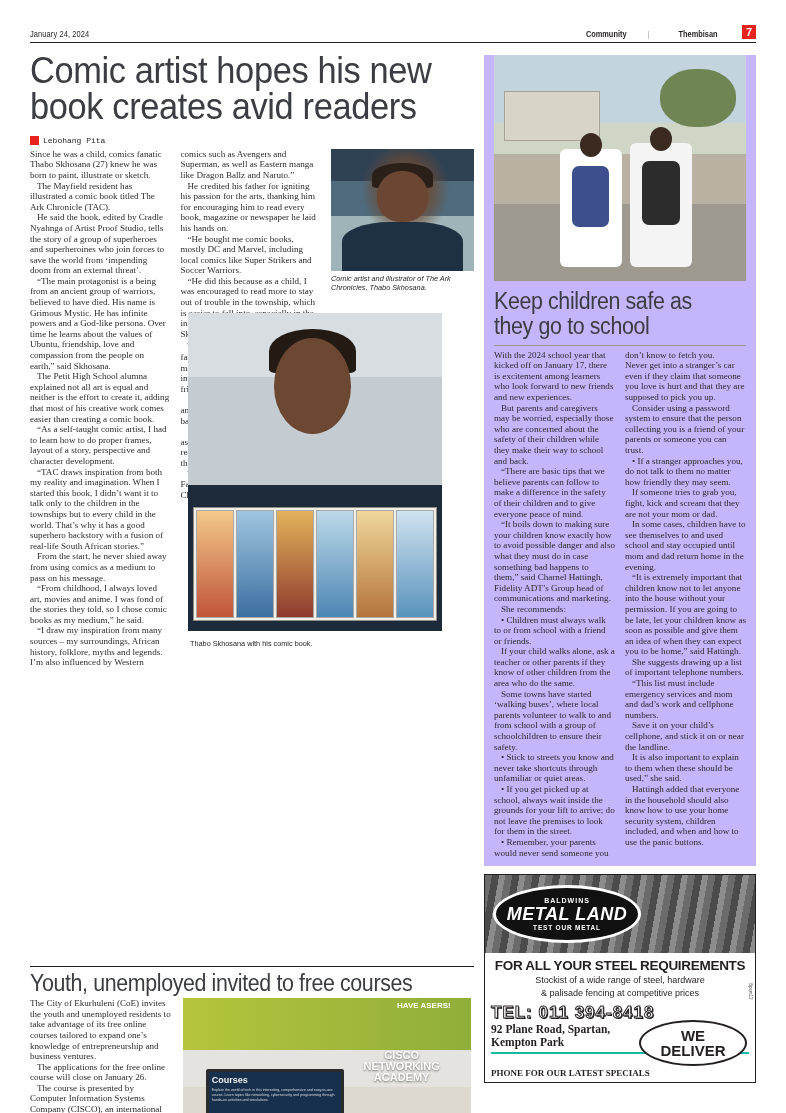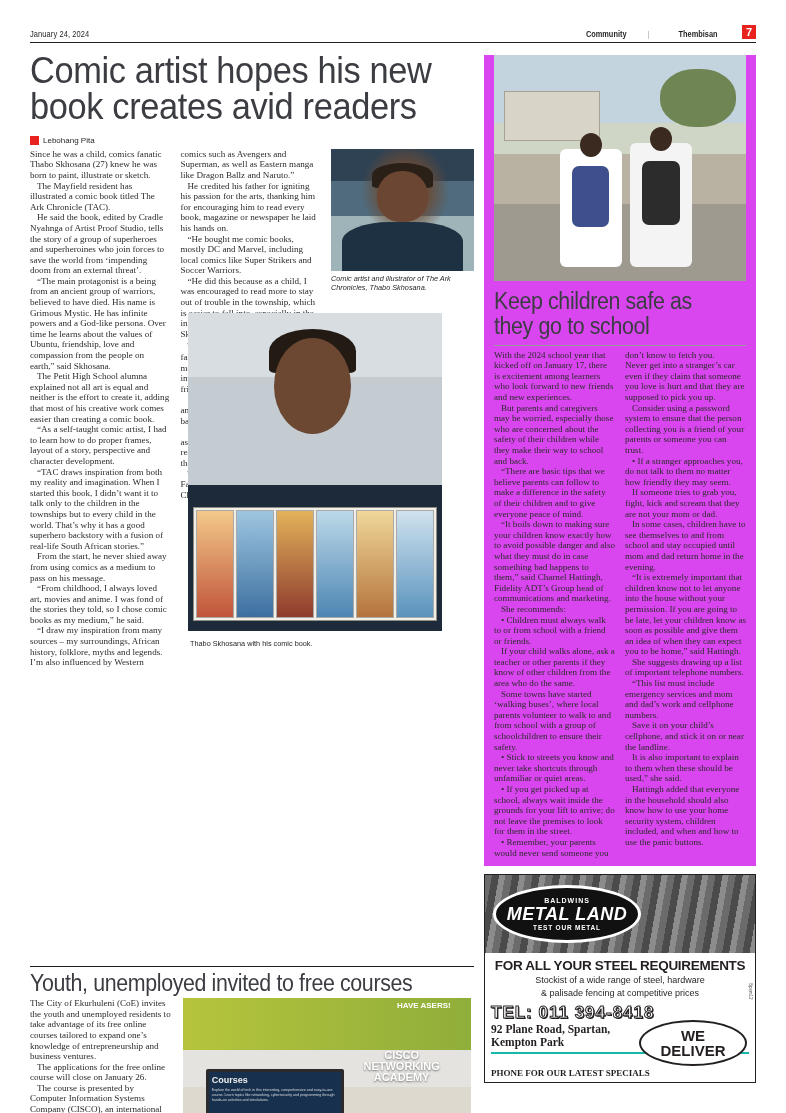--- a/index.html
+++ b/index.html
@@ -52,21 +52,21 @@
   .headline-1 { font-size: 37px; margin-top: 4px; }
   .headline-2 { font-size: 23px; margin-top: 4px; margin-bottom: 3px; }
   .headline-3 { font-size: 23px; line-height: 1.08; margin-top: 8px; }
 
   .byline {
     display: flex; align-items: center; gap: 4px;
     margin-top: 11px; margin-bottom: 4px;
   }
   .byline-sq { width: 9px; height: 9px; background: #e8221e; display: inline-block; }
   .byline-name {
-    font-family: Liberation Sans, sans-serif; font-size: 8px; color: #231f20;
+    font-family: Liberation Mono, monospace; font-size: 8px; color: #231f20;
   }
   p.t {
     font-size: 9.1px; line-height: 10.6px; text-align: left;
     text-indent: 7px; color: #2b2b2b;
   }
   p.t.first { text-indent: 0; }
 
   .caption {
     font-family: "Liberation Sans", sans-serif;
     font-size: 7.3px; line-height: 9.2px; color: #231f20; margin-top: 3px;
@@ -148,21 +148,21 @@
     text-shadow: 0 1px 2px rgba(0,0,0,.5);
   }
   .ph-laptop .band {
     position: absolute; left: 0; top: 0; width: 100%; height: 22%;
     background: linear-gradient(90deg,#b6c43c,#8fae3a);
     color: #fff; font-family: "Liberation Sans", sans-serif; font-weight: bold;
     font-size: 8px; text-align: right; padding: 3px 20px;
   }
 
   
-  .right-panel { background: #d946ef; padding: 0 10px 8px 10px; }
+  .right-panel { background: #c4b5fd; padding: 0 10px 8px 10px; }
   .right-cols { column-count: 2; column-gap: 10px; }
 
   
   .advert { margin-top: 8px; border: 1.2px solid #231f20; background: #fff; }
   .ad-hero {
     height: 78px; position: relative; overflow: hidden;
     background:
       repeating-linear-gradient(100deg, #6b6b6b 0 7px, #4b4b4b 7px 14px, #8c8c8c 14px 20px),
       #5a5a5a;
   }
@@ -354,21 +354,21 @@
           <p class="t">• Children must always walk to or from school with a friend or friends.</p>
           <p class="t">If your child walks alone, ask a teacher or other parents if they know of other children from the area who do the same.</p>
           <p class="t">Some towns have started ‘walking buses’, where local parents volunteer to walk to and from school with a group of schoolchildren to ensure their safety.</p>
           <p class="t">• Stick to streets you know and never take shortcuts through unfamiliar or quiet areas.</p>
           <p class="t">• If you get picked up at school, always wait inside the grounds for your lift to arrive; do not leave the premises to look for them in the street.</p>
           <p class="t">• Remember, your parents would never send someone you don’t know to fetch you.</p>
           <p class="t first">Never get into a stranger’s car even if they claim that someone you love is hurt and that they are supposed to pick you up.</p>
           <p class="t">Consider using a password system to ensure that the person collecting you is a friend of your parents or someone you can trust.</p>
           <p class="t">• If a stranger approaches you, do not talk to them no matter how friendly they may seem.</p>
           <p class="t">If someone tries to grab you, fight, kick and scream that they are not your mom or dad.</p>
-          <p class="t">In some cases, children have to see themselves to and from school and stay occupied until mom and dad return home in the evening.</p>
+          <p class="t">In some cases, children have to see themselves to and used school and stay occupied until mom and dad return home in the evening.</p>
           <p class="t">“It is extremely important that children know not to let anyone into the house without your permission. If you are going to be late, let your children know as soon as possible and give them an idea of when they can expect you to be home,” said Hattingh.</p>
           <p class="t">She suggests drawing up a list of important telephone numbers.</p>
           <p class="t">“This list must include emergency services and mom and dad’s work and cellphone numbers.</p>
           <p class="t">Save it on your child’s cellphone, and stick it on or near the landline.</p>
           <p class="t">It is also important to explain to them when these should be used,” she said.</p>
           <p class="t">Hattingh added that everyone in the household should also know how to use your home security system, children included, and when and how to use the panic buttons.</p>
         </div>
       </div>
 
       <div class="advert">

